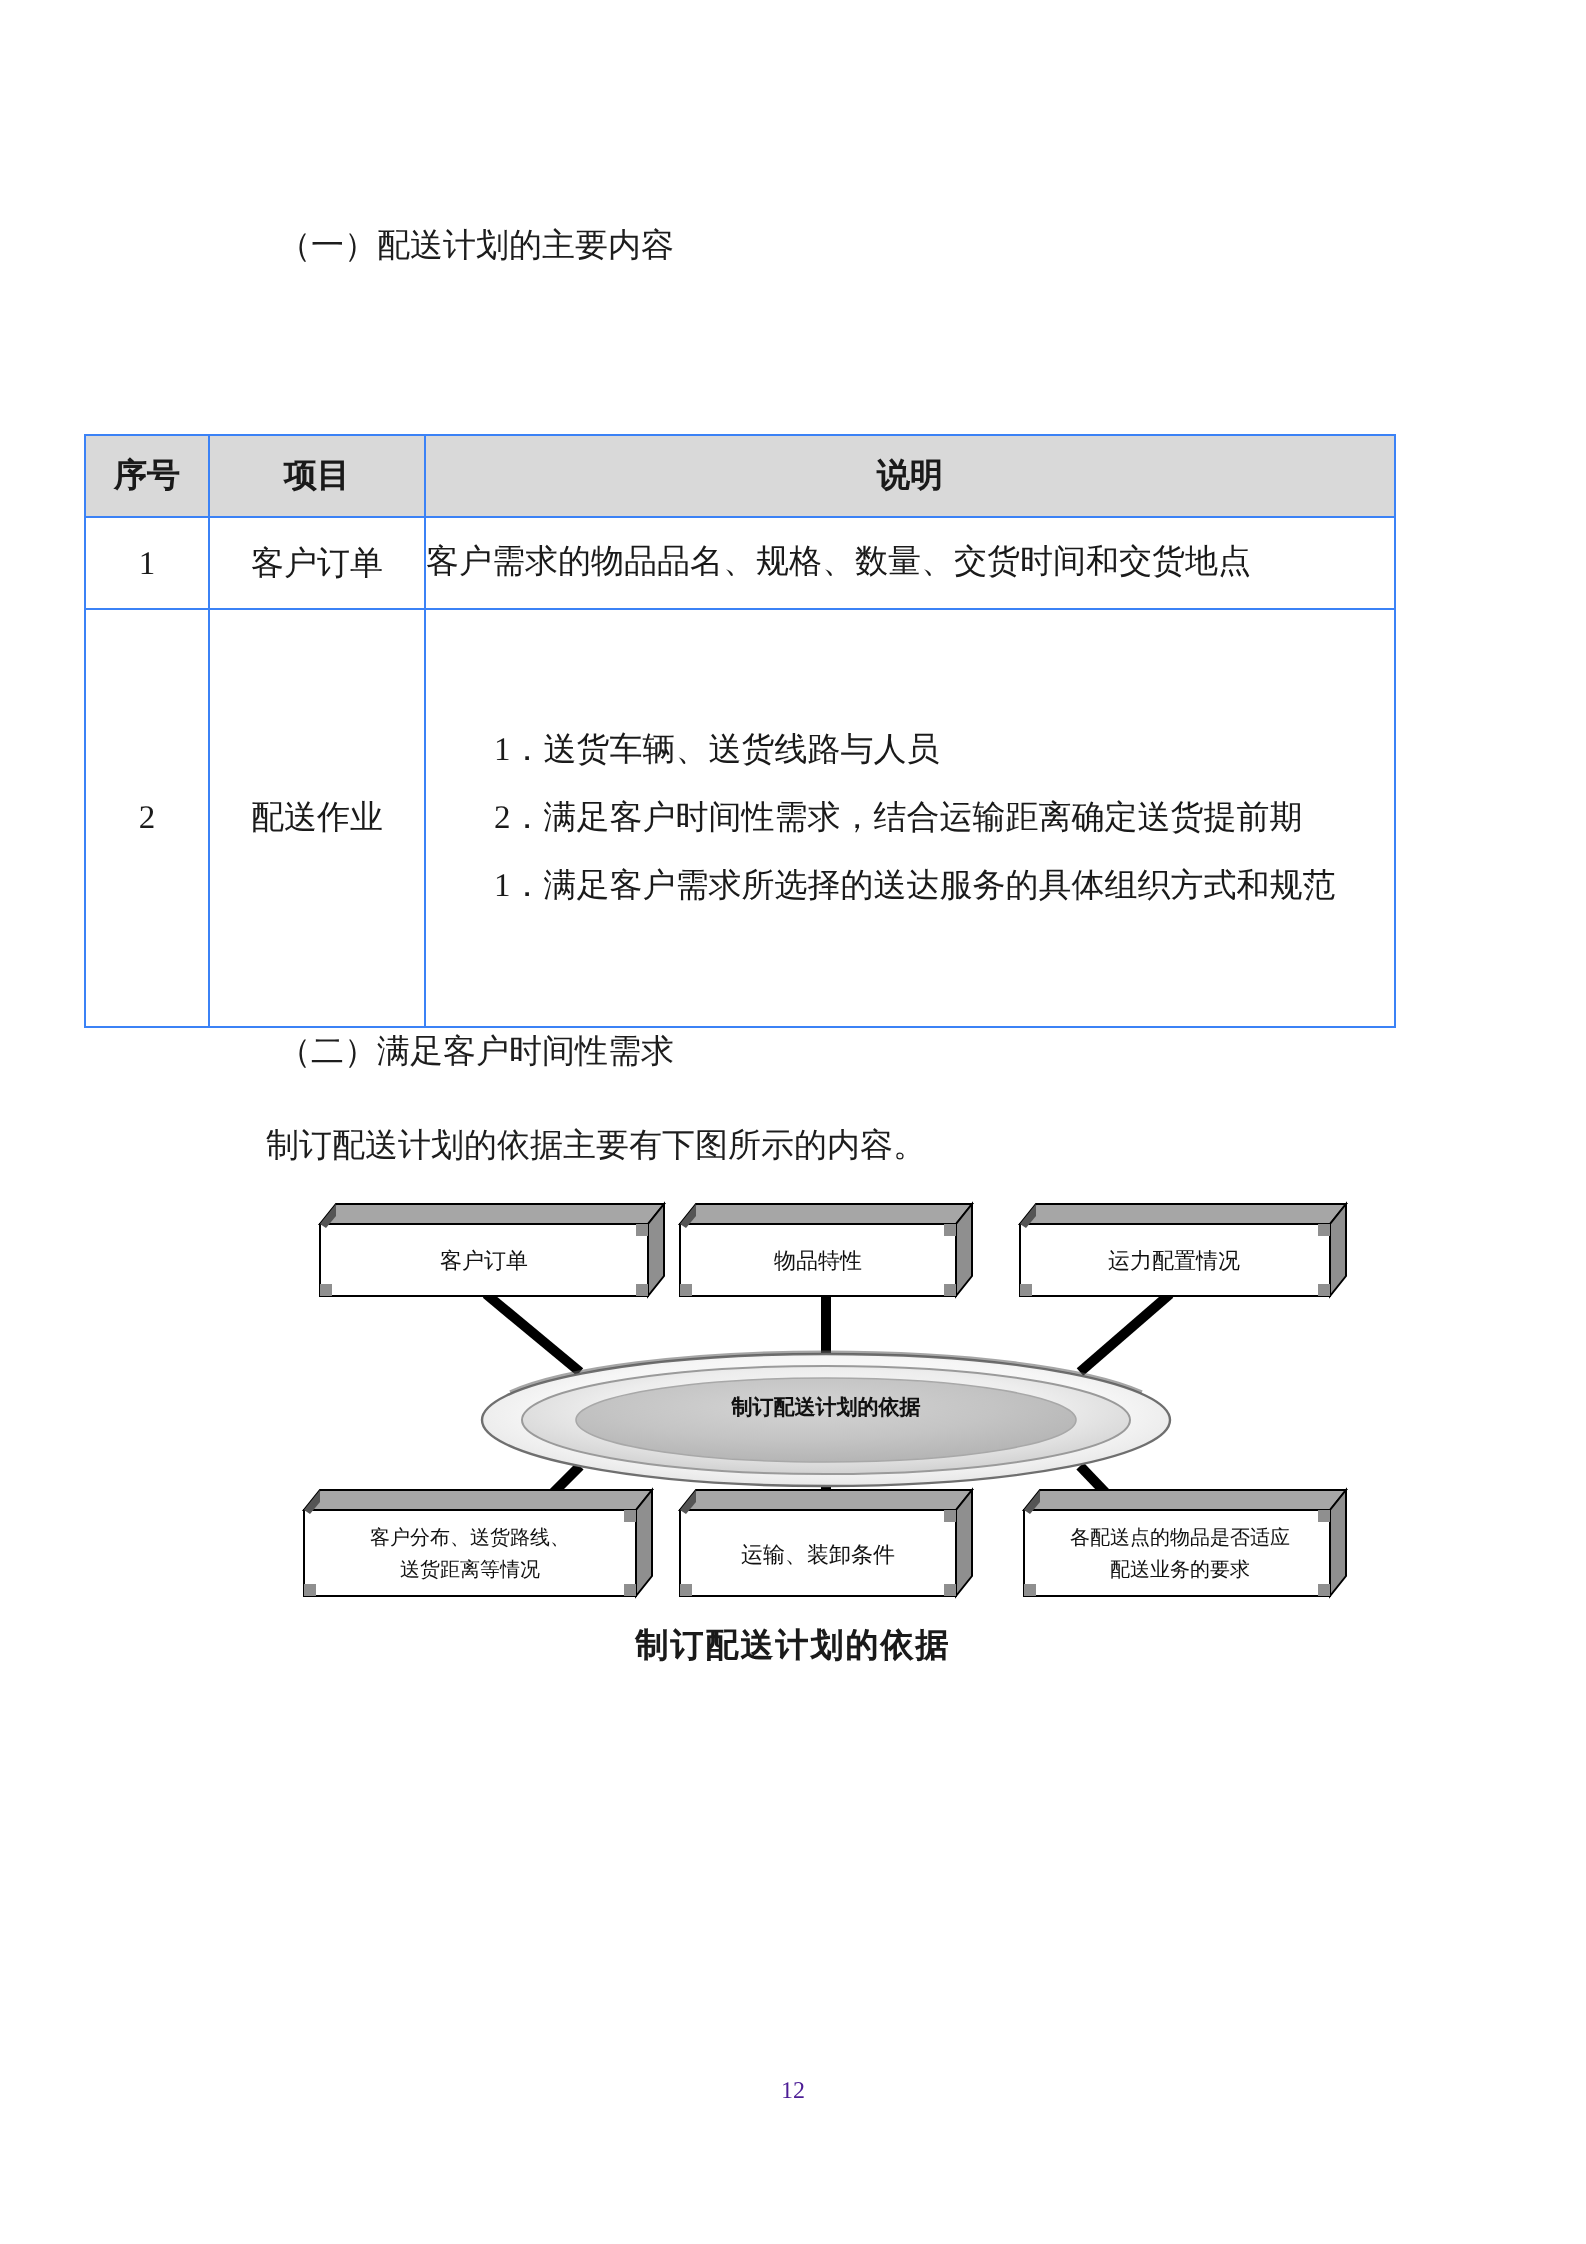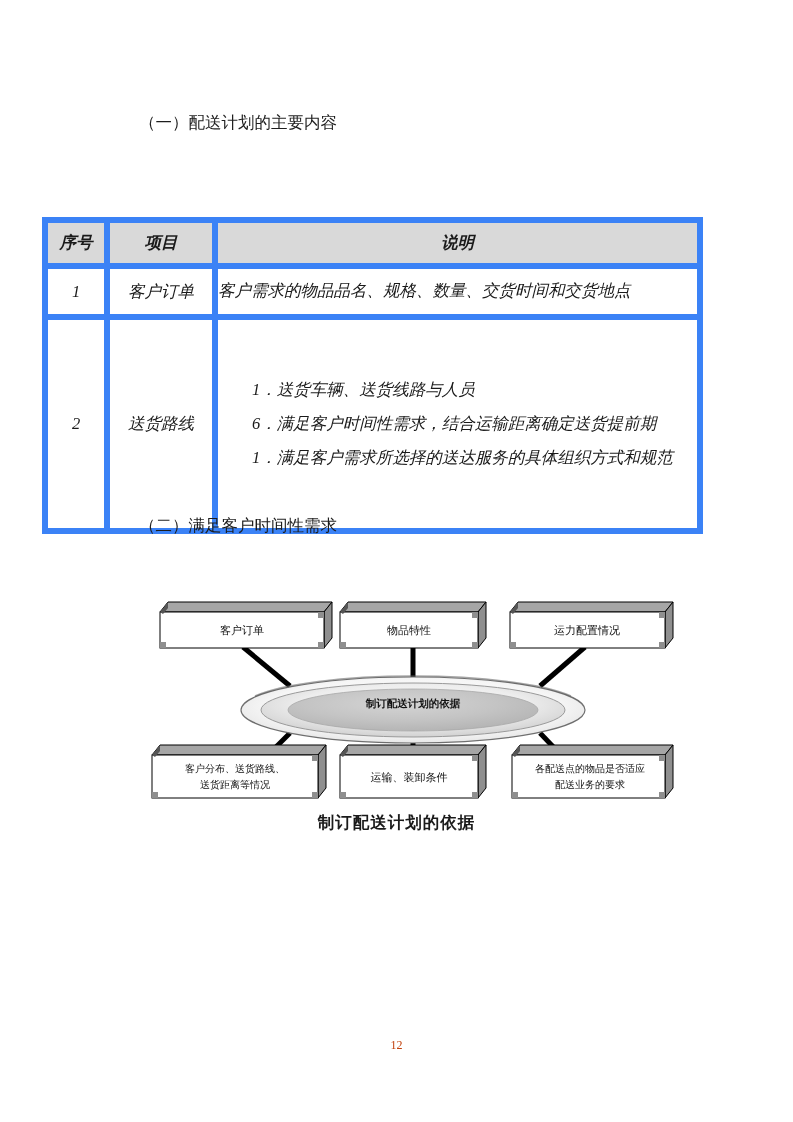--- a/index.html
+++ b/index.html
@@ -46,24 +46,23 @@
     left: 42px;
     top: 217px;
     width: 655px;
   }
   table.main-table {
     border-collapse: collapse;
     width: 655px;
     table-layout: fixed;
   }
   table.main-table td, table.main-table th {
-    border: 6px solid #3b82f6;
+    border: 1px solid #3b82f6;
     padding: 0;
     vertical-align: middle;
-    font-style: italic;
   }
   .col-no   { width: 62px; }
   .col-item { width: 108px; }
   .col-desc { width: 485px; }
 
   thead th {
     background: #d9d9d9;
     font-weight: bold;
     font-size: 16.5px;
     height: 40px;
@@ -111,21 +110,21 @@
   }
 
   
   .page-number {
     position: absolute;
     left: 0;
     top: 1038px;
     width: 793px;
     text-align: center;
     font-size: 12px;
-    color: #c2410c;
+    color: #4c1d95;
   }
 
   .box-label {
     font-family: "Liberation Serif", "DejaVu Serif", serif;
     font-size: 11px;
     fill: #111111;
     text-anchor: middle;
   }
   .box-label-sm {
     font-family: "Liberation Serif", "DejaVu Serif", serif;
@@ -164,35 +163,36 @@
         </tr>
       </thead>
       <tbody>
         <tr>
           <td class="c-center r1">1</td>
           <td class="c-center r1">客户订单</td>
           <td class="desc-cell desc-1 r1">客户需求的物品品名、规格、数量、交货时间和交货地点</td>
         </tr>
         <tr>
           <td class="c-center r2">2</td>
-          <td class="c-center r2">送货路线</td>
+          <td class="c-center r2">配送作业</td>
           <td class="desc-cell r2">
             <div class="numlist">
               <div class="numline">1．送货车辆、送货线路与人员</div>
-              <div class="numline">6．满足客户时间性需求，结合运输距离确定送货提前期</div>
+              <div class="numline">2．满足客户时间性需求，结合运输距离确定送货提前期</div>
               <div class="numline">1．满足客户需求所选择的送达服务的具体组织方式和规范</div>
             </div>
           </td>
         </tr>
       </tbody>
     </table>
   </div>
 
   <div class="para para-heading" id="p-head-2">（二）满足客户时间性需求</div>
 
+  <div class="para para-body" id="p-body-2">制订配送计划的依据主要有下图所示的内容。</div>
 
   <div class="diagram">
     <svg width="793" height="250" viewBox="0 0 793 250">
       <defs>
         <radialGradient id="hubGradOuter" cx="50%" cy="45%" r="60%">
           <stop offset="0%" stop-color="#ffffff"></stop>
           <stop offset="70%" stop-color="#f6f6f6"></stop>
           <stop offset="100%" stop-color="#e2e2e2"></stop>
         </radialGradient>
         <radialGradient id="hubGradMid" cx="50%" cy="40%" r="62%">

